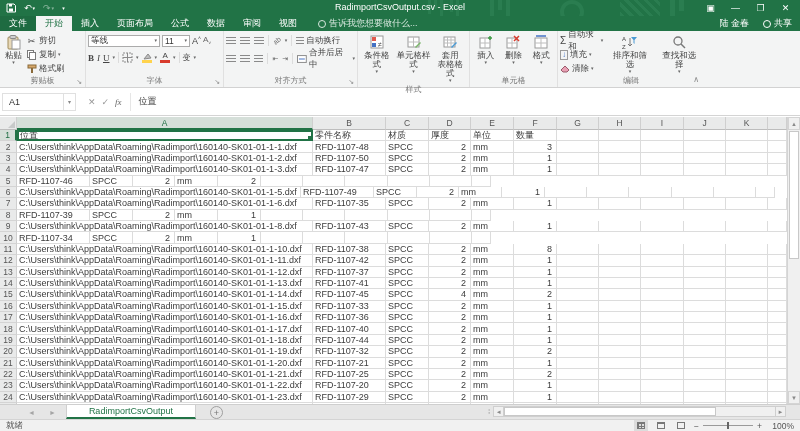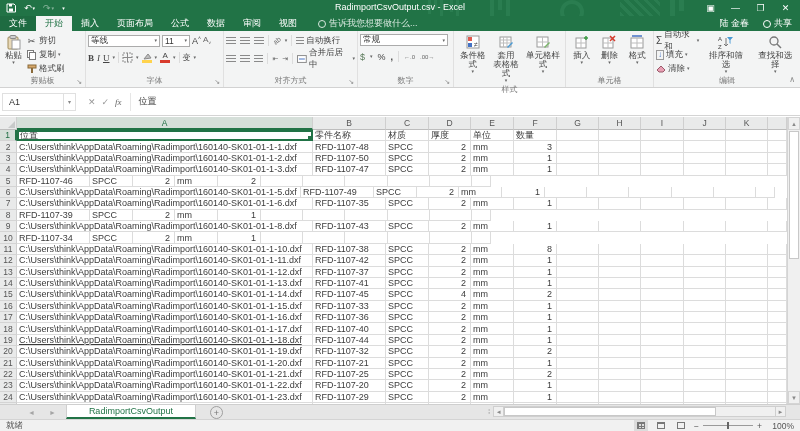--- a/index.html
+++ b/index.html
@@ -298,74 +298,56 @@
                 <path d="M2 4h6" stroke="#4472c4"></path>
               </svg>
               <span>合并后居中</span>
               <span class="caret">▾</span>
             </span>
         </div>
       </div>
       <div class="glabel"><span>对齐方式</span><span class="launcher">↘</span></div>
     </div>
 
-    <div class="rgroup" style="width:96px;">
-      <div style="display:flex;flex-direction:column;gap:3px;flex:1;">
-        <div class="combo" style="width:88px;margin-top:1px;">
-            <span>常规</span>
-            <span class="caret">▾</span>
-          </div>
-        <div class="fmtrow" style="gap:5px;">
-          <span style="color:#5a7a5a;">$</span>
-            <span class="caret">▾</span>
-          <span>%</span>
-          <span style="font-weight:bold;">,</span>
-          <span class="vsep"></span>
-          <span style="font-size:6px;color:#666;">←.0</span>
-          <span style="font-size:6px;color:#666;">.00→</span>
-        </div>
-      </div>
-      <div class="glabel"><span>数字</span><span class="launcher">↘</span></div>
-    </div>
 
     <div class="rgroup" style="width:112px;">
       <div class="gbody" style="justify-content:space-around;">
         <div class="bigbtn">
           <span class="icon16">
               <svg width="14" height="14" viewBox="0 0 14 14">
                 <rect x="1" y="1" width="12" height="12" fill="#fff" stroke="#9a9a9a"></rect>
                 <rect x="2" y="2" width="4" height="4" fill="#e05a4e"></rect>
                 <rect x="2" y="8" width="4" height="4" fill="#4472c4"></rect>
                 <text x="8" y="12" font-size="7" fill="#444">≠</text>
               </svg>
             </span>
           <span class="cap">条件格式</span>
             <span class="caret">▾</span>
         </div>
         <div class="bigbtn">
           <span class="icon16">
               <svg width="14" height="14" viewBox="0 0 14 14">
                 <rect x="1" y="2" width="11" height="10" fill="#fff" stroke="#9a9a9a"></rect>
-                <path d="M1 5h11M1 8h11M4.5 2v10M8 2v10" stroke="#bdbdbd"></path>
-                <path d="M8 12 13 7l1 1-5 5z" fill="#4a9ad4"></path>
-              </svg>
-            </span>
-          <span class="cap">套用
-表格格式</span>
+                <path d="M1 7h11M6.5 2v10" stroke="#bdbdbd"></path>
+                <path d="M8 12 13 7l1 1-5 5z" fill="#7ab66a"></path>
+              </svg>
+            </span>
+          <span class="cap">单元格样式</span>
             <span class="caret">▾</span>
         </div>
         <div class="bigbtn">
           <span class="icon16">
               <svg width="14" height="14" viewBox="0 0 14 14">
                 <rect x="1" y="2" width="11" height="10" fill="#fff" stroke="#9a9a9a"></rect>
-                <path d="M1 7h11M6.5 2v10" stroke="#bdbdbd"></path>
-                <path d="M8 12 13 7l1 1-5 5z" fill="#7ab66a"></path>
-              </svg>
-            </span>
-          <span class="cap">单元格样式</span>
+                <path d="M1 5h11M1 8h11M4.5 2v10M8 2v10" stroke="#bdbdbd"></path>
+                <path d="M8 12 13 7l1 1-5 5z" fill="#4a9ad4"></path>
+              </svg>
+            </span>
+          <span class="cap">套用
+表格格式</span>
             <span class="caret">▾</span>
         </div>
       </div>
       <div class="glabel"><span>样式</span></div>
     </div>
 
     <div class="rgroup" style="width:88px;">
       <div class="gbody" style="justify-content:space-around;">
         <div class="bigbtn">
           <span class="icon16">
@@ -747,21 +729,21 @@
           <div class="gc num" style="width: 43px;">1</div>
           <div class="gc" style="width: 42px;"></div>
           <div class="gc" style="width: 42px;"></div>
           <div class="gc" style="width: 43px;"></div>
           <div class="gc" style="width: 42px;"></div>
           <div class="gc" style="width: 42px;"></div>
           <div class="gc" style="width: 19px;"></div>
         </div>
         <div class="grow">
           <div class="rn" style="width: 17px;">19</div>
-          <div class="gc" style="width: 296px; text-decoration: underline;">C:\Users\think\AppData\Roaming\Radimport\160140-SK01-01-1-18.dxf</div>
+          <div class="gc" style="width: 296px;">C:\Users\think\AppData\Roaming\Radimport\160140-SK01-01-1-18.dxf</div>
           <div class="gc" style="width: 73px;">RFD-1107-44</div>
           <div class="gc" style="width: 43px;">SPCC</div>
           <div class="gc num" style="width: 42px;">2</div>
           <div class="gc" style="width: 43px;">mm</div>
           <div class="gc num" style="width: 43px;">1</div>
           <div class="gc" style="width: 42px;"></div>
           <div class="gc" style="width: 42px;"></div>
           <div class="gc" style="width: 43px;"></div>
           <div class="gc" style="width: 42px;"></div>
           <div class="gc" style="width: 42px;"></div>

